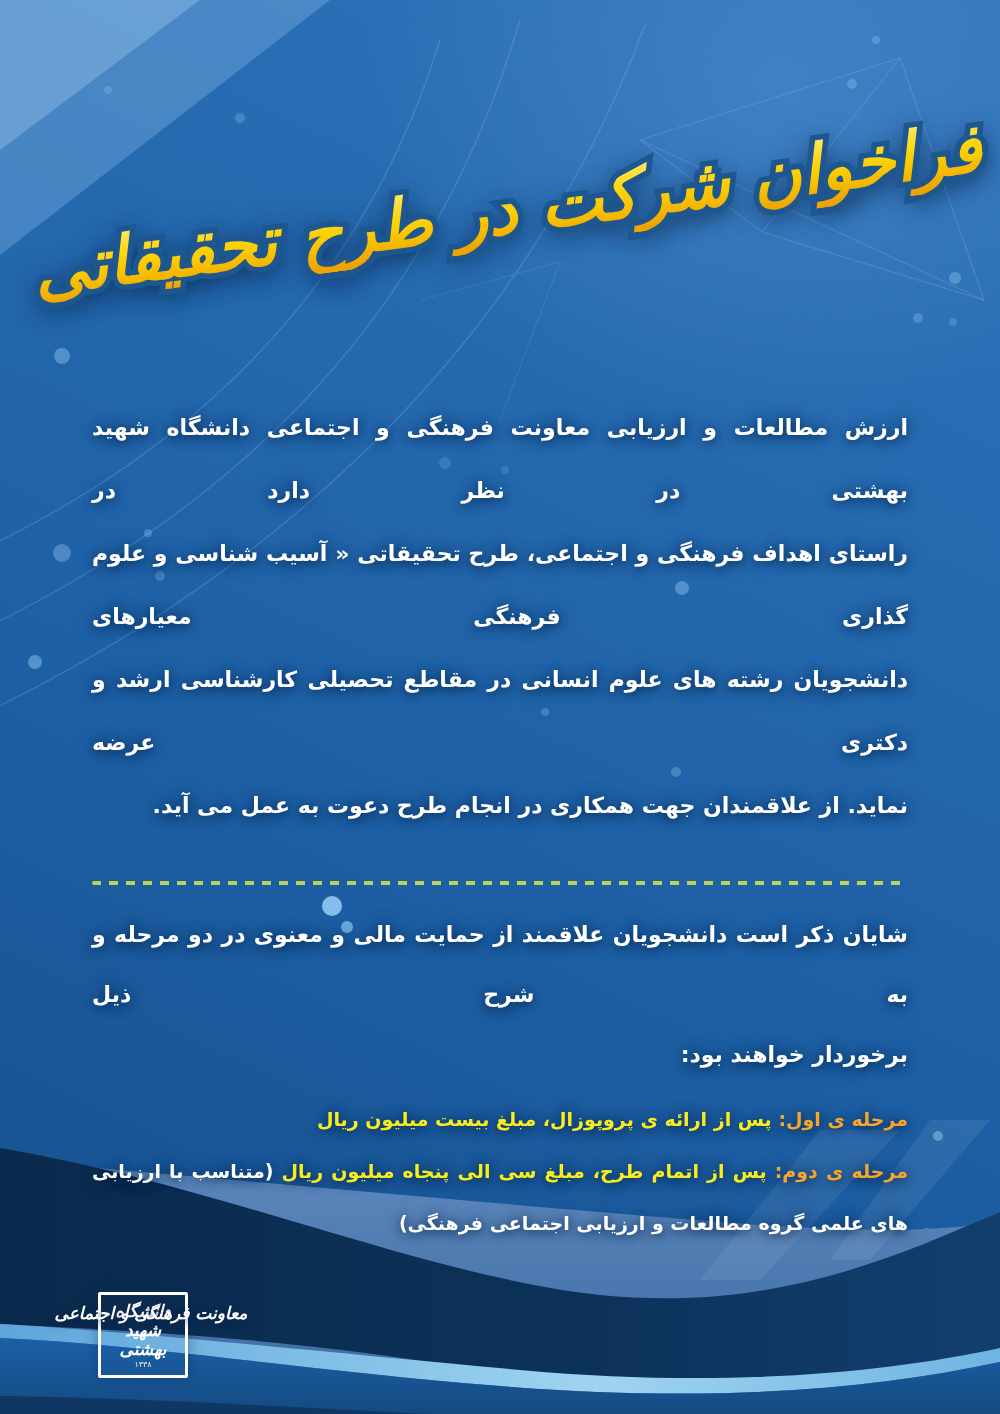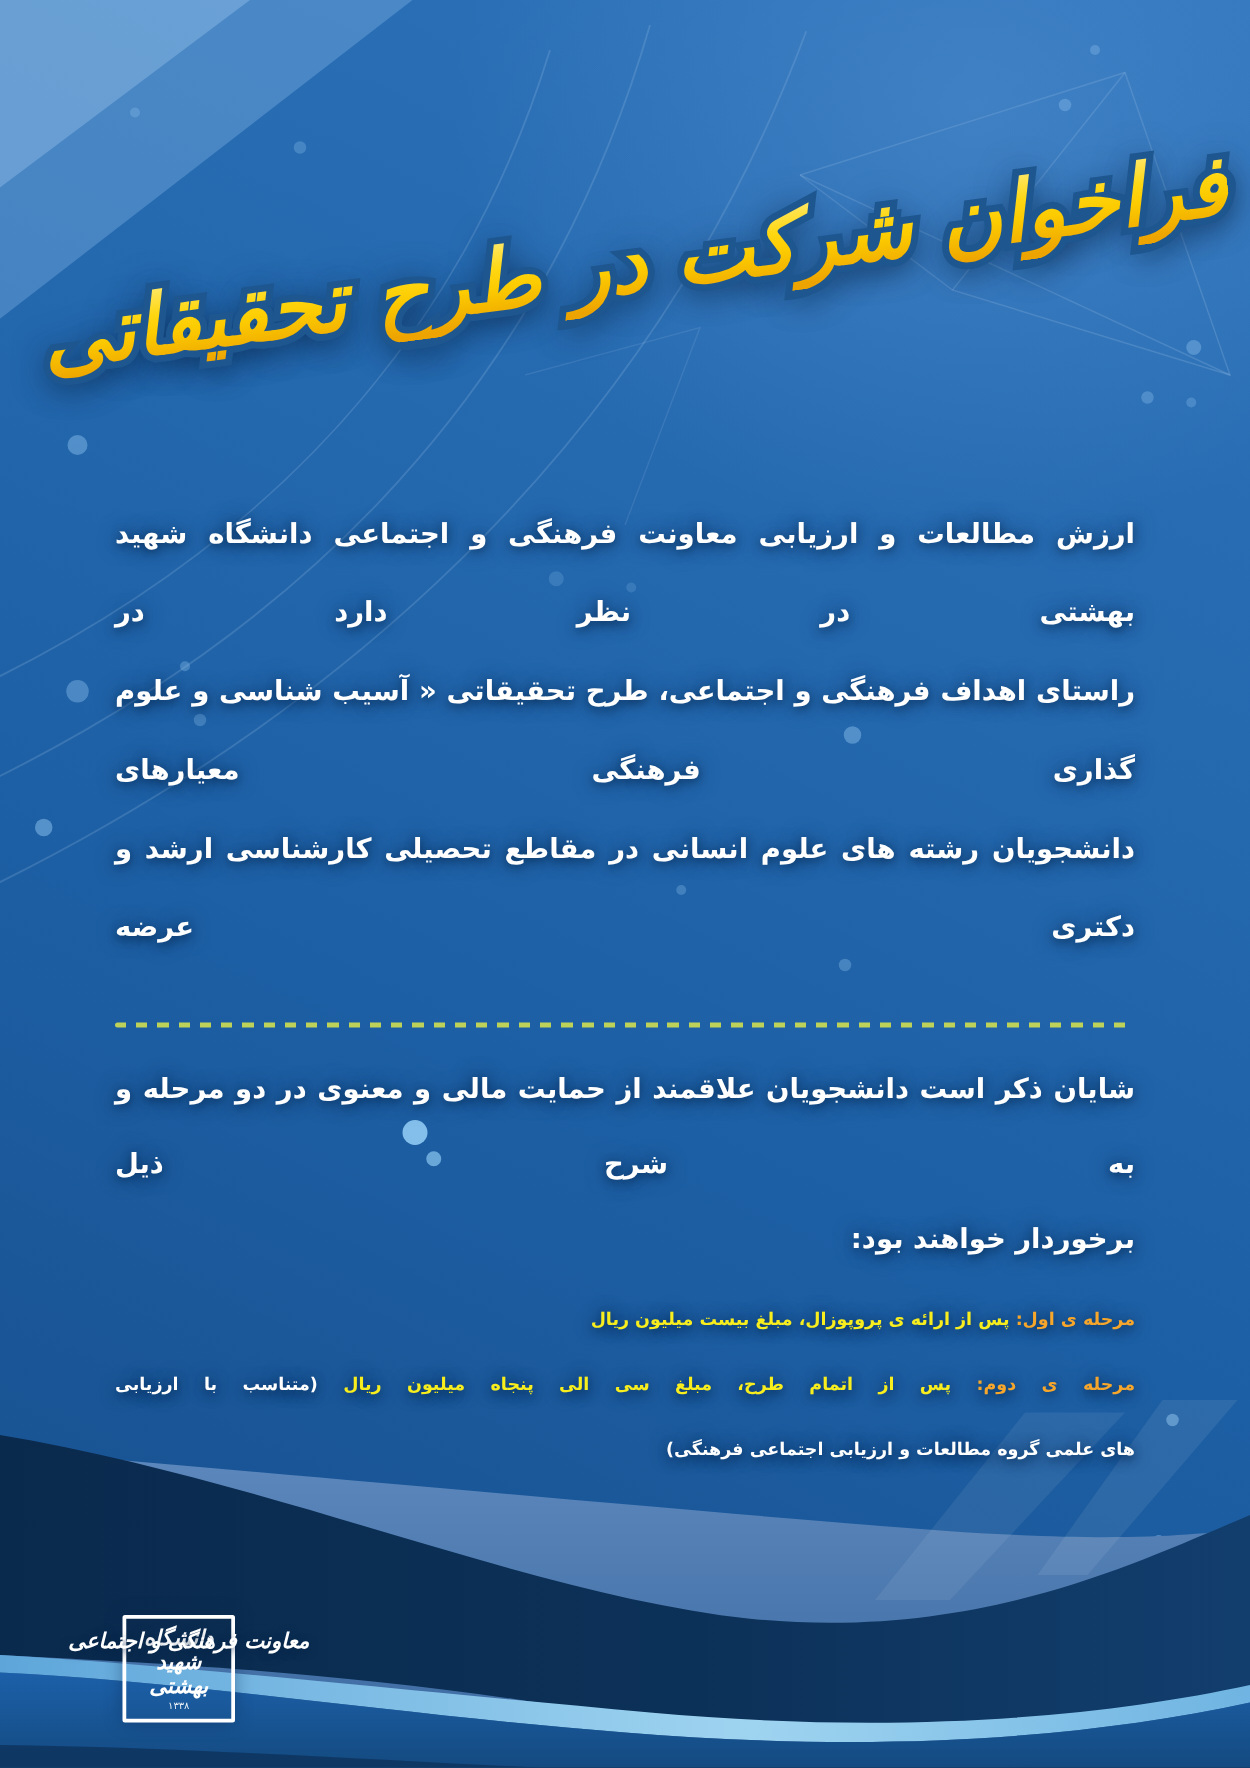--- a/index.html
+++ b/index.html
@@ -44,21 +44,21 @@
   .just{text-align:justify;text-align-last:justify;}
   .sep{
     height:4px;margin-top:44px;
     background:repeating-linear-gradient(90deg,#c6d855 0 9px,transparent 9px 17px);
     border-radius:2px;opacity:.95;
   }
   .support{margin-top:20px;}
   .support .line{line-height:60px;}
   .phases{margin-top:8px;}
   .phase-line{
-    font-size:14px;font-weight:bold;line-height:52px;
+    font-size:19px;font-weight:bold;line-height:52px;
     text-shadow:0 2px 8px rgba(8,40,78,.75),0 0 14px rgba(8,40,78,.5);
   }
   .lbl{color:#f6a62b;}
   .yel{color:#f8ee1e;}
   .wht{color:#ffffff;}
 
   
   .logo-box{
     position:absolute;left:98px;top:1292px;width:84px;height:80px;
     border:3px solid #ffffff;border-radius:2px;
@@ -159,20 +159,21 @@
     <span class="title-layer title-back">فراخوان شرکت در طرح تحقیقاتی</span>
     <span class="title-layer title-front">فراخوان شرکت در طرح تحقیقاتی</span>
   </div>
 
   <div class="content">
 
     <div>
       <div class="line just">ارزش مطالعات و ارزیابی معاونت فرهنگی و اجتماعی دانشگاه شهید بهشتی در نظر دارد در</div>
       <div class="line just">راستای اهداف فرهنگی و اجتماعی، طرح تحقیقاتی « آسیب شناسی و علوم گذاری فرهنگی معیارهای</div>
       <div class="line just">دانشجویان رشته های علوم انسانی در مقاطع تحصیلی کارشناسی ارشد و دکتری عرضه</div>
+      <div class="line">نماید. از علاقمندان جهت همکاری در انجام طرح دعوت به عمل می آید.</div>
     </div>
 
     <div class="sep"></div>
 
     <div class="support">
       <div class="line just">شایان ذکر است دانشجویان علاقمند از حمایت مالی و معنوی در دو مرحله و به شرح ذیل</div>
       <div class="line">برخوردار خواهند بود:</div>
     </div>
 
     <div class="phases">

